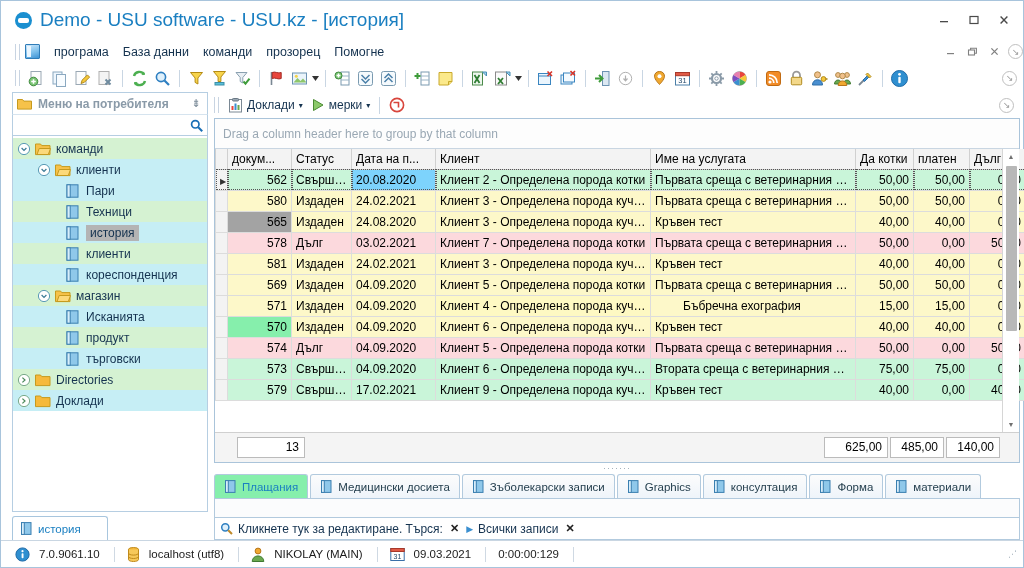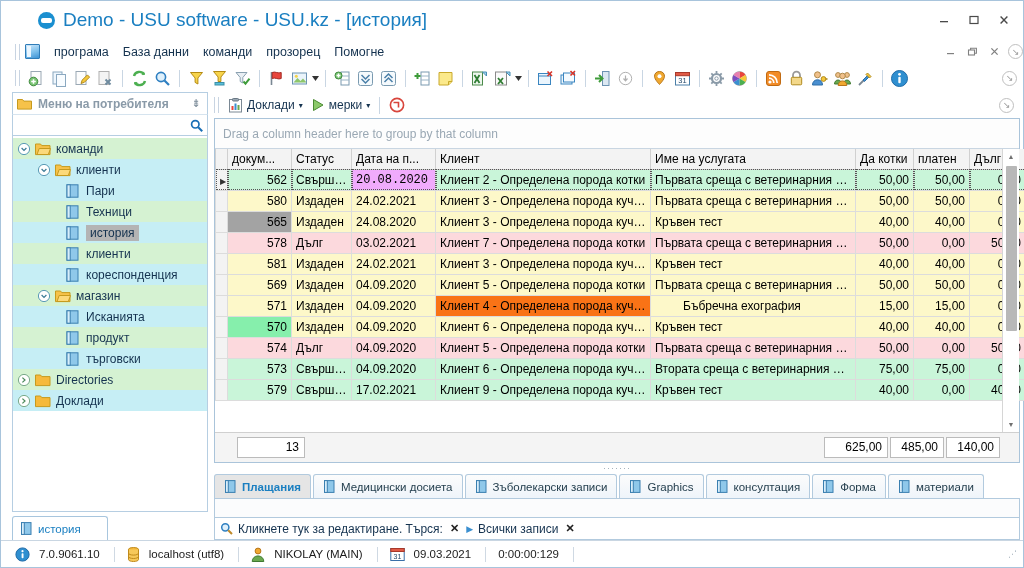--- a/index.html
+++ b/index.html
@@ -13,21 +13,21 @@
   .app {
     position:relative; width:1024px; height:568px;
     background:#ffffff;
     border:1px solid #a8c4dc;
     display:flex; flex-direction:column;
   }
 
   
   .titlebar {
     height:38px; flex:0 0 38px; display:flex; align-items:center;
-    padding:0 4px 0 14px; background:#ffffff;margin-left:23px;
+    padding:0 4px 0 14px; background:#ffffff;
   }
   .title-logo {
     width:17px; height:17px; border-radius:50%;
     background:#1a8fd0; margin-right:8px; position:relative; flex:0 0 17px;
   }
   .title-logo::before {
     content:""; position:absolute; left:3px; top:6px;
     width:11px; height:5px; border-radius:2px;
     background:#ffffff;
   }
@@ -148,21 +148,21 @@
   .splitdots { height:9px; flex:0 0 9px; display:flex;align-items:center;justify-content:center;
                color:#9aa8b4; letter-spacing:1px; font-size:9px; }
 
   
   .tabsrow { height:26px; flex:0 0 26px; display:flex; align-items:flex-end; gap:2px; }
   .tab {
     height:24px; display:flex; align-items:center; gap:5px; padding:0 9px;
     border:1px solid #b2cade; border-bottom:none; border-radius:3px 3px 0 0;
     background:linear-gradient(#fcfcfc,#eef4fa); font-size:11.5px; color:#26404f; white-space:nowrap;
   }
-  .tab.active { background:#e5e5e5; color:#1a7fc1;font-weight:bold; }
+  .tab.active { background:#86efac; color:#1a7fc1; }
   .tabico { width:13px;height:13px;flex:0 0 13px; }
   .tabpane { flex:0 0 20px; border:1px solid #b2cade; background:#fbfcfd; }
   .searchbar {
     flex:0 0 22px; display:flex; align-items:center; gap:5px; padding:0 5px;
     border:1px solid #b2cade; border-top:none; background:#ffffff; font-size:12px; color:#14324f;
   }
   .sb-x { font-weight:bold; font-size:11px; color:#222; padding:0 2px; }
   .sb-tri { color:#3a8fd0; font-size:9px; }
 
   
@@ -698,21 +698,21 @@
                   <th>Да котки</th>
                   <th>платен</th>
                   <th>Дълг</th>
                 </tr>
               </thead>
               <tbody id="grid-body">
                   <tr class="sel">
                     <td class="c-ind"><span style="font-size:8px;color:#333">▶</span></td>
                     <td class="num" style="background: rgb(201, 245, 217);">562</td>
                     <td class="" style="background: rgb(201, 245, 217);">Свършен</td>
-                    <td class="" style="background: #f0abfc; font-family: Liberation Mono, monospace;">20.08.2020</td>
+                    <td class="" style="background: #7dd3fc;">20.08.2020</td>
                     <td class="" style="background: rgb(201, 245, 217);">Клиент 2 - Определена порода котки</td>
                     <td class="" style="background: rgb(201, 245, 217);">Първата среща с ветеринарния лекар</td>
                     <td class="num" style="background: rgb(201, 245, 217);">50,00</td>
                     <td class="num" style="background: rgb(201, 245, 217);">50,00</td>
                     <td class="num" style="background: rgb(201, 245, 217);">0,00</td>
                   </tr>
                   <tr>
                     <td class="c-ind"></td>
                     <td class="num" style="background: rgb(253, 248, 201);">580</td>
                     <td class="" style="background: rgb(253, 248, 201);">Издаден</td>
@@ -765,21 +765,21 @@
                     <td class="" style="background: rgb(253, 248, 201);">Първата среща с ветеринарния лекар</td>
                     <td class="num" style="background: rgb(253, 248, 201);">50,00</td>
                     <td class="num" style="background: rgb(253, 248, 201);">50,00</td>
                     <td class="num" style="background: rgb(253, 248, 201);">0,00</td>
                   </tr>
                   <tr>
                     <td class="c-ind"></td>
                     <td class="num" style="background: rgb(253, 248, 201);">571</td>
                     <td class="" style="background: rgb(253, 248, 201);">Издаден</td>
                     <td class="" style="background: rgb(253, 248, 201);">04.09.2020</td>
-                    <td class="" style="background: #f97316; text-align: right;">Клиент 4 - Определена порода кучета</td>
+                    <td class="" style="background: #fef9c3; text-align: right;">Клиент 4 - Определена порода кучета</td>
                     <td class="" style="background: rgb(253, 248, 201); padding-left: 32px;">Бъбречна ехография</td>
                     <td class="num" style="background: rgb(253, 248, 201);">15,00</td>
                     <td class="num" style="background: rgb(253, 248, 201);">15,00</td>
                     <td class="num" style="background: rgb(253, 248, 201);">0,00</td>
                   </tr>
                   <tr>
                     <td class="c-ind"></td>
                     <td class="num" style="background: #86efac;">570</td>
                     <td class="" style="background: rgb(253, 248, 201);">Издаден</td>
                     <td class="" style="background: rgb(253, 248, 201);">04.09.2020</td>

